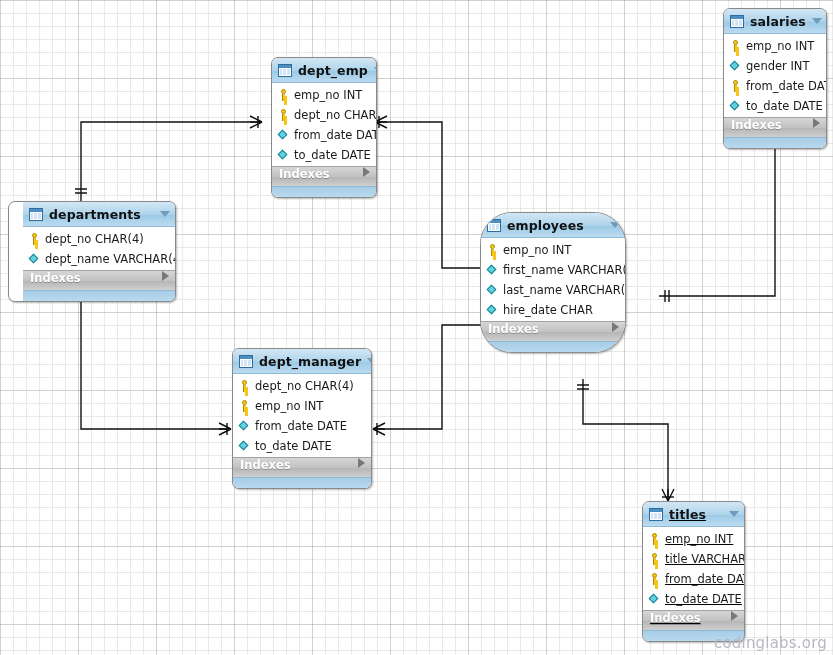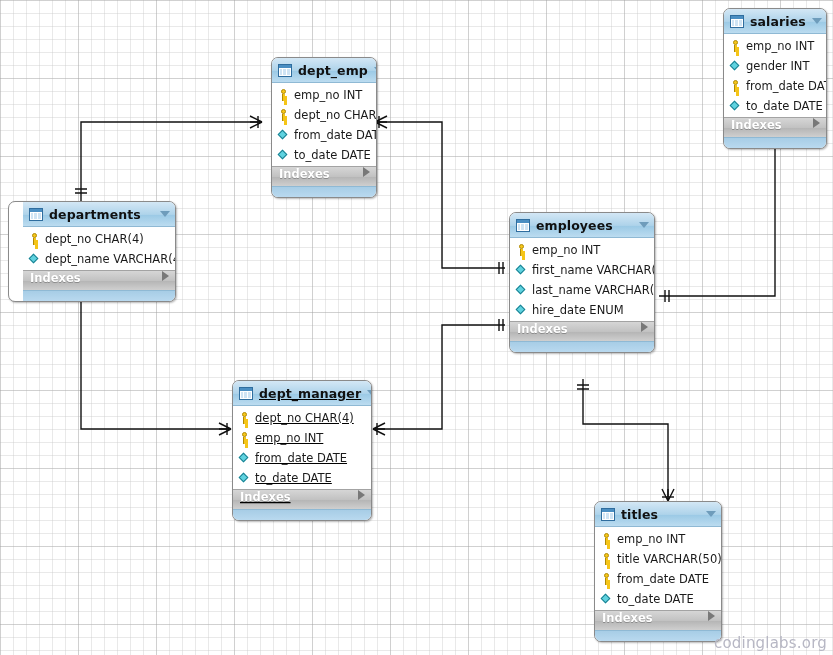--- a/index.html
+++ b/index.html
@@ -334,51 +334,51 @@
             <span class="f-icon diamond"></span>
             <span class="f-name">dept_name VARCHAR(40)</span>
           </div>
         </div>
         <div class="tbl-indexes">
           <span class="idx-label">Indexes</span>
           <span class="idx-arrow"></span>
         </div>
         <div class="tbl-footer"></div>
       </div>
-      <div class="table-box" style="left: 509px; top: 212px; width: 146px;">
+      <div class="table-box" style="left: 480px; top: 212px; width: 146px; border-radius: 32px;">
         <div class="tbl-header">
           <span class="tbl-icon"></span>
           <span class="tbl-title">employees</span>
           <span class="tbl-caret"></span>
         </div>
         <div class="tbl-fields">
           <div class="field-row">
             <span class="f-icon key"></span>
             <span class="f-name">emp_no INT</span>
           </div>
           <div class="field-row">
             <span class="f-icon diamond"></span>
             <span class="f-name">first_name VARCHAR(14)</span>
           </div>
           <div class="field-row">
             <span class="f-icon diamond"></span>
             <span class="f-name">last_name VARCHAR(16)</span>
           </div>
           <div class="field-row">
             <span class="f-icon diamond"></span>
-            <span class="f-name">hire_date ENUM</span>
-          </div>
-        </div>
-        <div class="tbl-indexes">
-          <span class="idx-label">Indexes</span>
-          <span class="idx-arrow"></span>
-        </div>
-        <div class="tbl-footer"></div>
-      </div>
-      <div class="table-box" style="left: 232px; top: 380px; width: 140px; text-decoration: underline;">
+            <span class="f-name">hire_date CHAR</span>
+          </div>
+        </div>
+        <div class="tbl-indexes">
+          <span class="idx-label">Indexes</span>
+          <span class="idx-arrow"></span>
+        </div>
+        <div class="tbl-footer"></div>
+      </div>
+      <div class="table-box" style="left: 232px; top: 348px; width: 140px;">
         <div class="tbl-header">
           <span class="tbl-icon"></span>
           <span class="tbl-title">dept_manager</span>
           <span class="tbl-caret"></span>
         </div>
         <div class="tbl-fields">
           <div class="field-row">
             <span class="f-icon key"></span>
             <span class="f-name">dept_no CHAR(4)</span>
           </div>
@@ -394,21 +394,21 @@
             <span class="f-icon diamond"></span>
             <span class="f-name">to_date DATE</span>
           </div>
         </div>
         <div class="tbl-indexes">
           <span class="idx-label">Indexes</span>
           <span class="idx-arrow"></span>
         </div>
         <div class="tbl-footer"></div>
       </div>
-      <div class="table-box" style="left: 594px; top: 501px; width: 128px;">
+      <div class="table-box" style="left: 642px; top: 501px; width: 103px; text-decoration: underline;">
         <div class="tbl-header">
           <span class="tbl-icon"></span>
           <span class="tbl-title">titles</span>
           <span class="tbl-caret"></span>
         </div>
         <div class="tbl-fields">
           <div class="field-row">
             <span class="f-icon key"></span>
             <span class="f-name">emp_no INT</span>
           </div>

